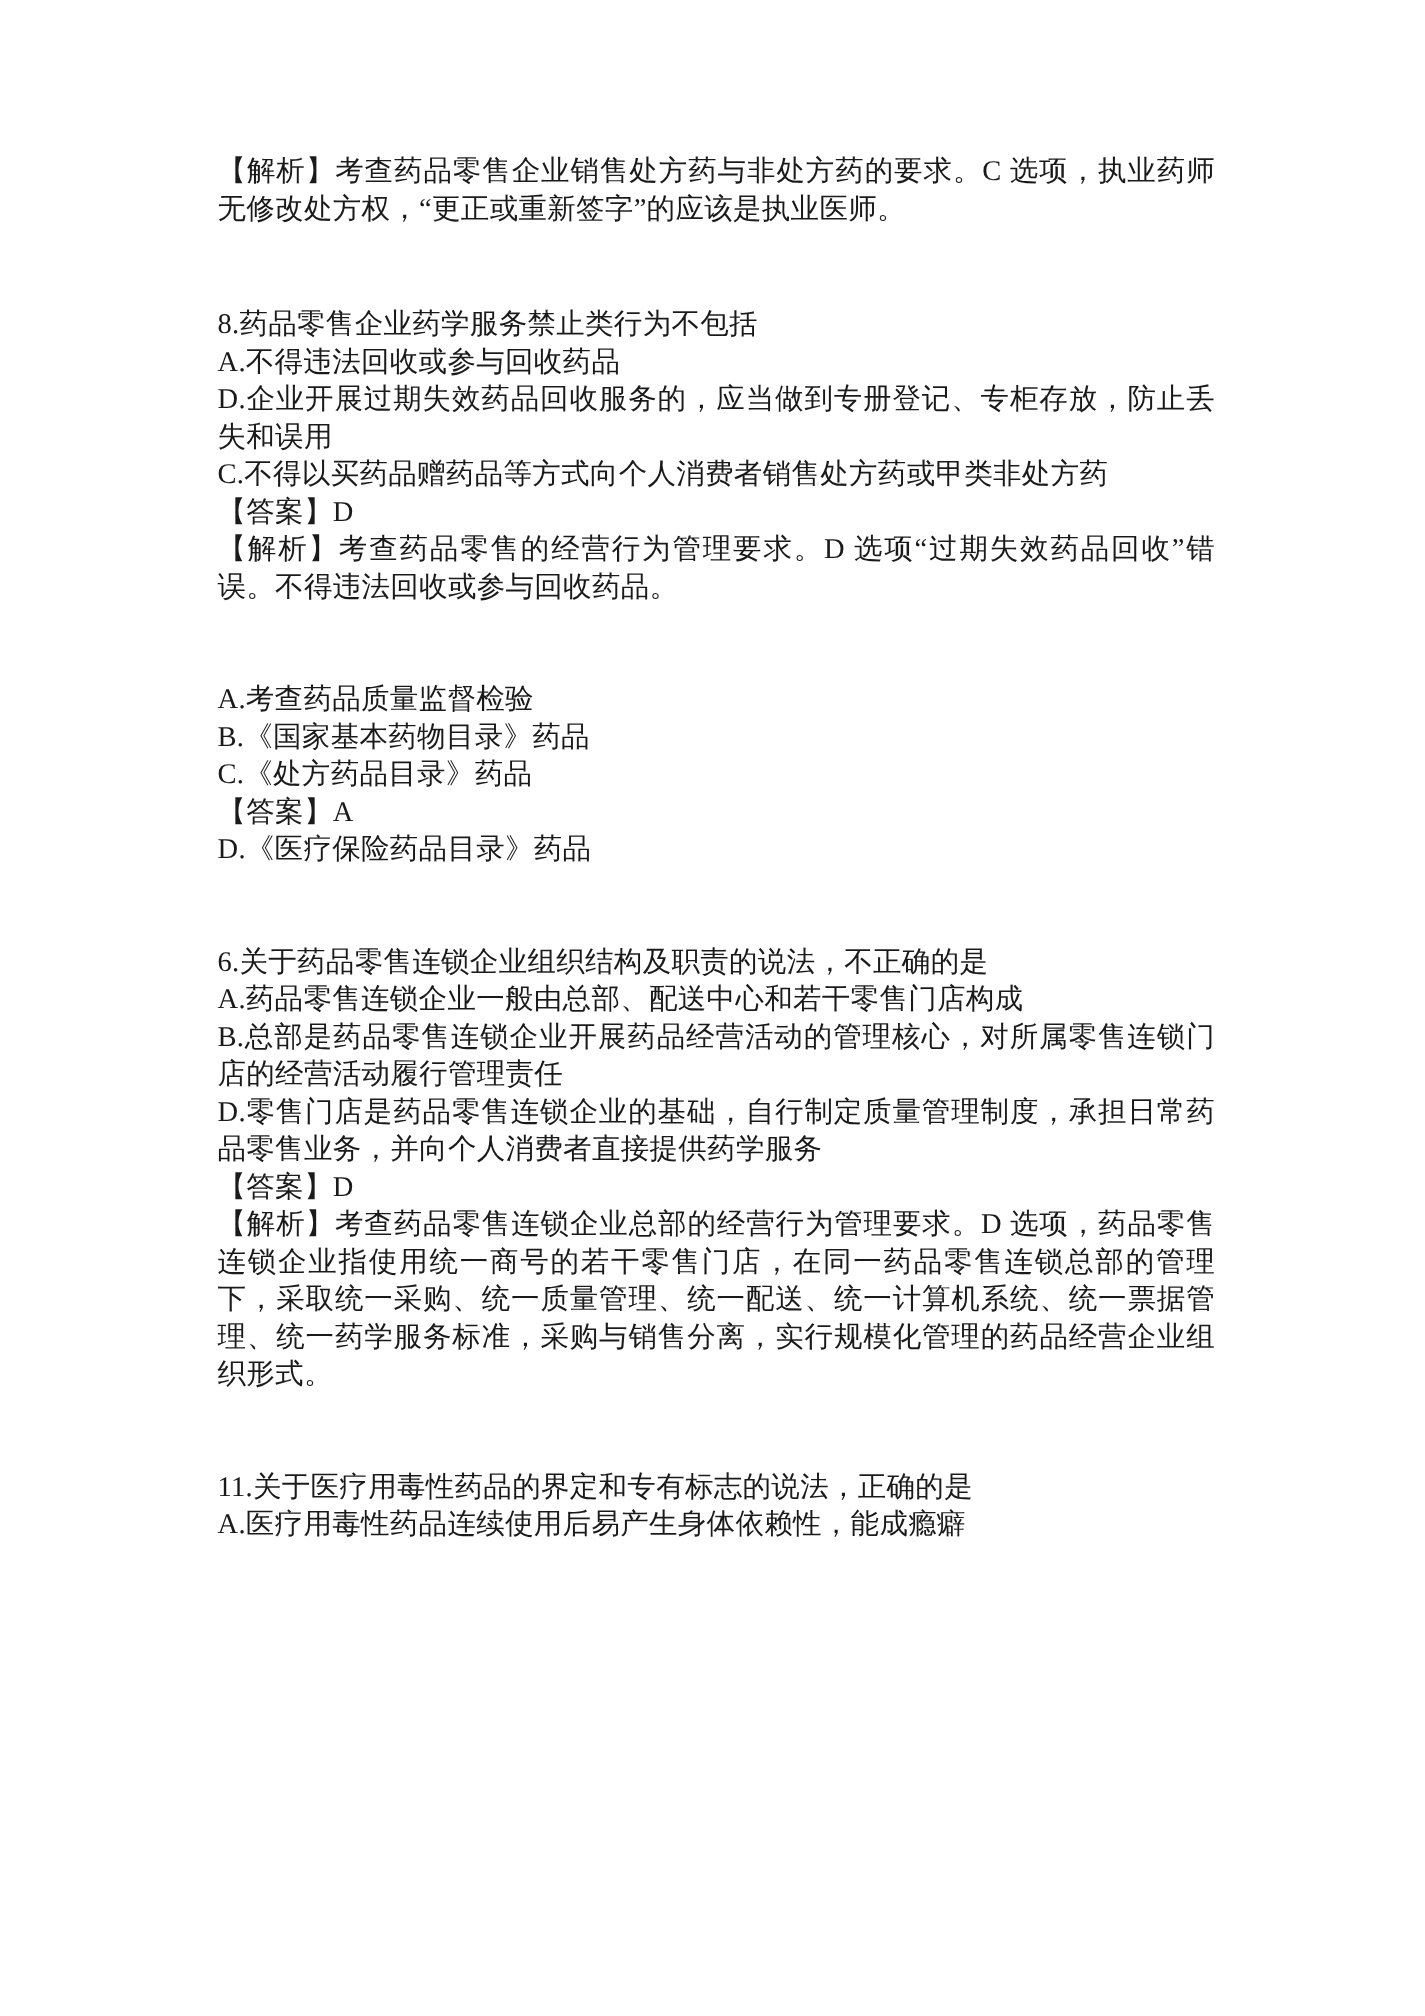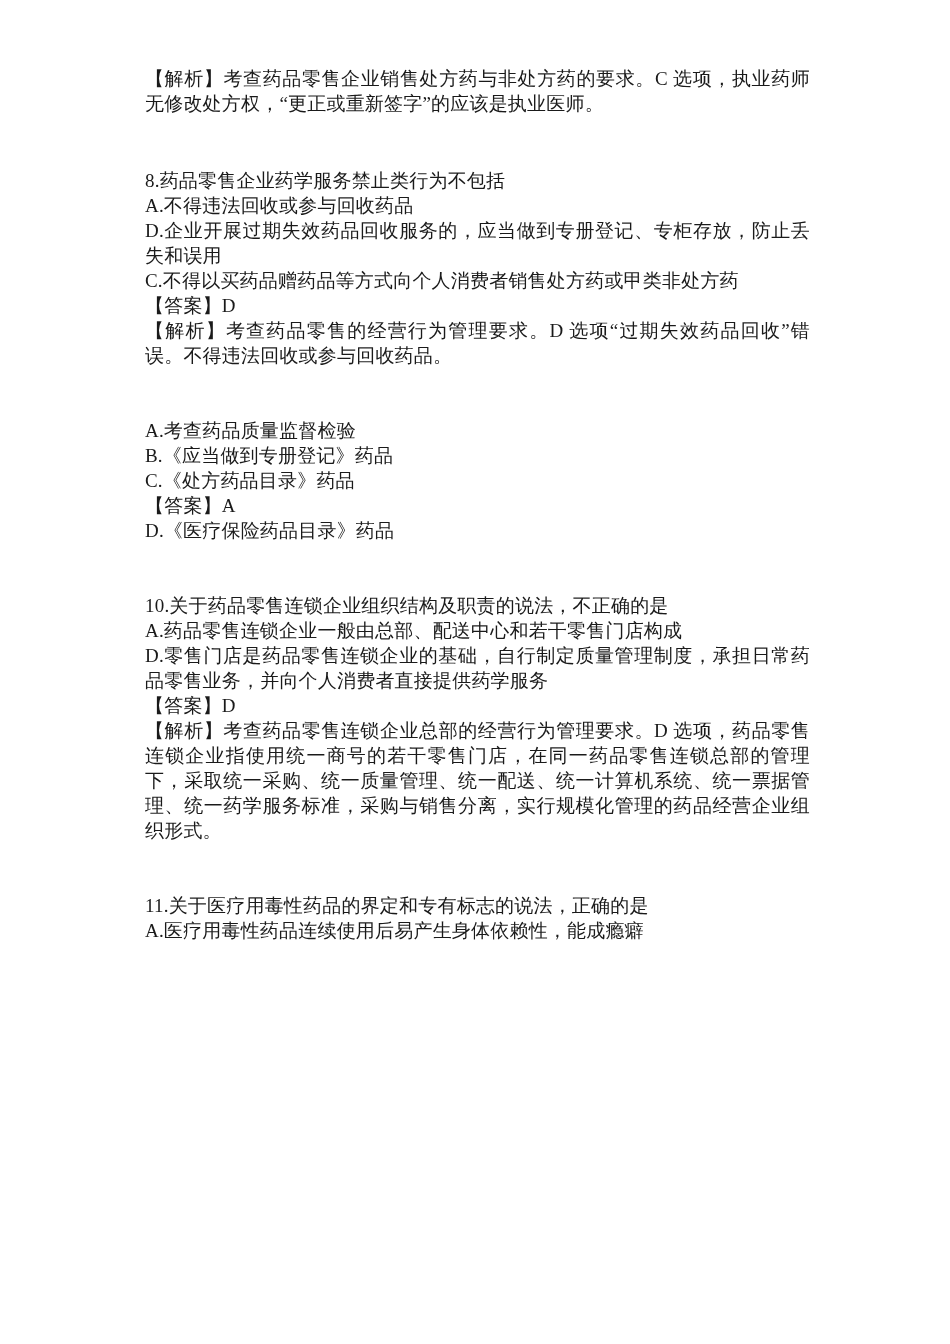--- a/index.html
+++ b/index.html
@@ -10,21 +10,21 @@
   body {
     width: 950px;
     height: 1344px;
     overflow: hidden;
     font-family: "Liberation Serif", "DejaVu Serif", serif;
   }
   .page {
     box-sizing: border-box;
     width: 950px;
     height: 1344px;
-    padding: 66px 140px 0 145px;
+    padding: 102px 140px 0 145px;
     background: #ffffff;
     color: #1a1a1a;
   }
   .para {
     margin: 0;
     font-size: 19px;
     line-height: 25px;
     text-align: justify;
     text-align-last: left;
     letter-spacing: 0.2px;
@@ -50,29 +50,30 @@
     <p class="para">8.药品零售企业药学服务禁止类行为不包括</p>
     <p class="para">A.不得违法回收或参与回收药品</p>
     <p class="para">D.企业开展过期失效药品回收服务的，应当做到专册登记、专柜存放，防止丢失和误用</p>
     <p class="para">C.不得以买药品赠药品等方式向个人消费者销售处方药或甲类非处方药</p>
     <p class="para">【答案】D</p>
     <p class="para">【解析】考查药品零售的经营行为管理要求。D 选项“过期失效药品回收”错误。不得违法回收或参与回收药品。</p>
   </div>
 
   <div class="block">
     <p class="para">A.考查药品质量监督检验</p>
-    <p class="para">B.《应当做到专册登记》药品</p>
+    <p class="para">B.《国家基本药物目录》药品</p>
     <p class="para">C.《处方药品目录》药品</p>
     <p class="para">【答案】A</p>
     <p class="para">D.《医疗保险药品目录》药品</p>
   </div>
 
   <div class="block">
-    <p class="para">10.关于药品零售连锁企业组织结构及职责的说法，不正确的是</p>
+    <p class="para">6.关于药品零售连锁企业组织结构及职责的说法，不正确的是</p>
     <p class="para">A.药品零售连锁企业一般由总部、配送中心和若干零售门店构成</p>
+    <p class="para">B.总部是药品零售连锁企业开展药品经营活动的管理核心，对所属零售连锁门店的经营活动履行管理责任</p>
     <p class="para">D.零售门店是药品零售连锁企业的基础，自行制定质量管理制度，承担日常药品零售业务，并向个人消费者直接提供药学服务</p>
     <p class="para">【答案】D</p>
     <p class="para">【解析】考查药品零售连锁企业总部的经营行为管理要求。D 选项，药品零售连锁企业指使用统一商号的若干零售门店，在同一药品零售连锁总部的管理下，采取统一采购、统一质量管理、统一配送、统一计算机系统、统一票据管理、统一药学服务标准，采购与销售分离，实行规模化管理的药品经营企业组织形式。</p>
   </div>
 
   <div class="block">
     <p class="para">11.关于医疗用毒性药品的界定和专有标志的说法，正确的是</p>
     <p class="para">A.医疗用毒性药品连续使用后易产生身体依赖性，能成瘾癖</p>
   </div>
 

